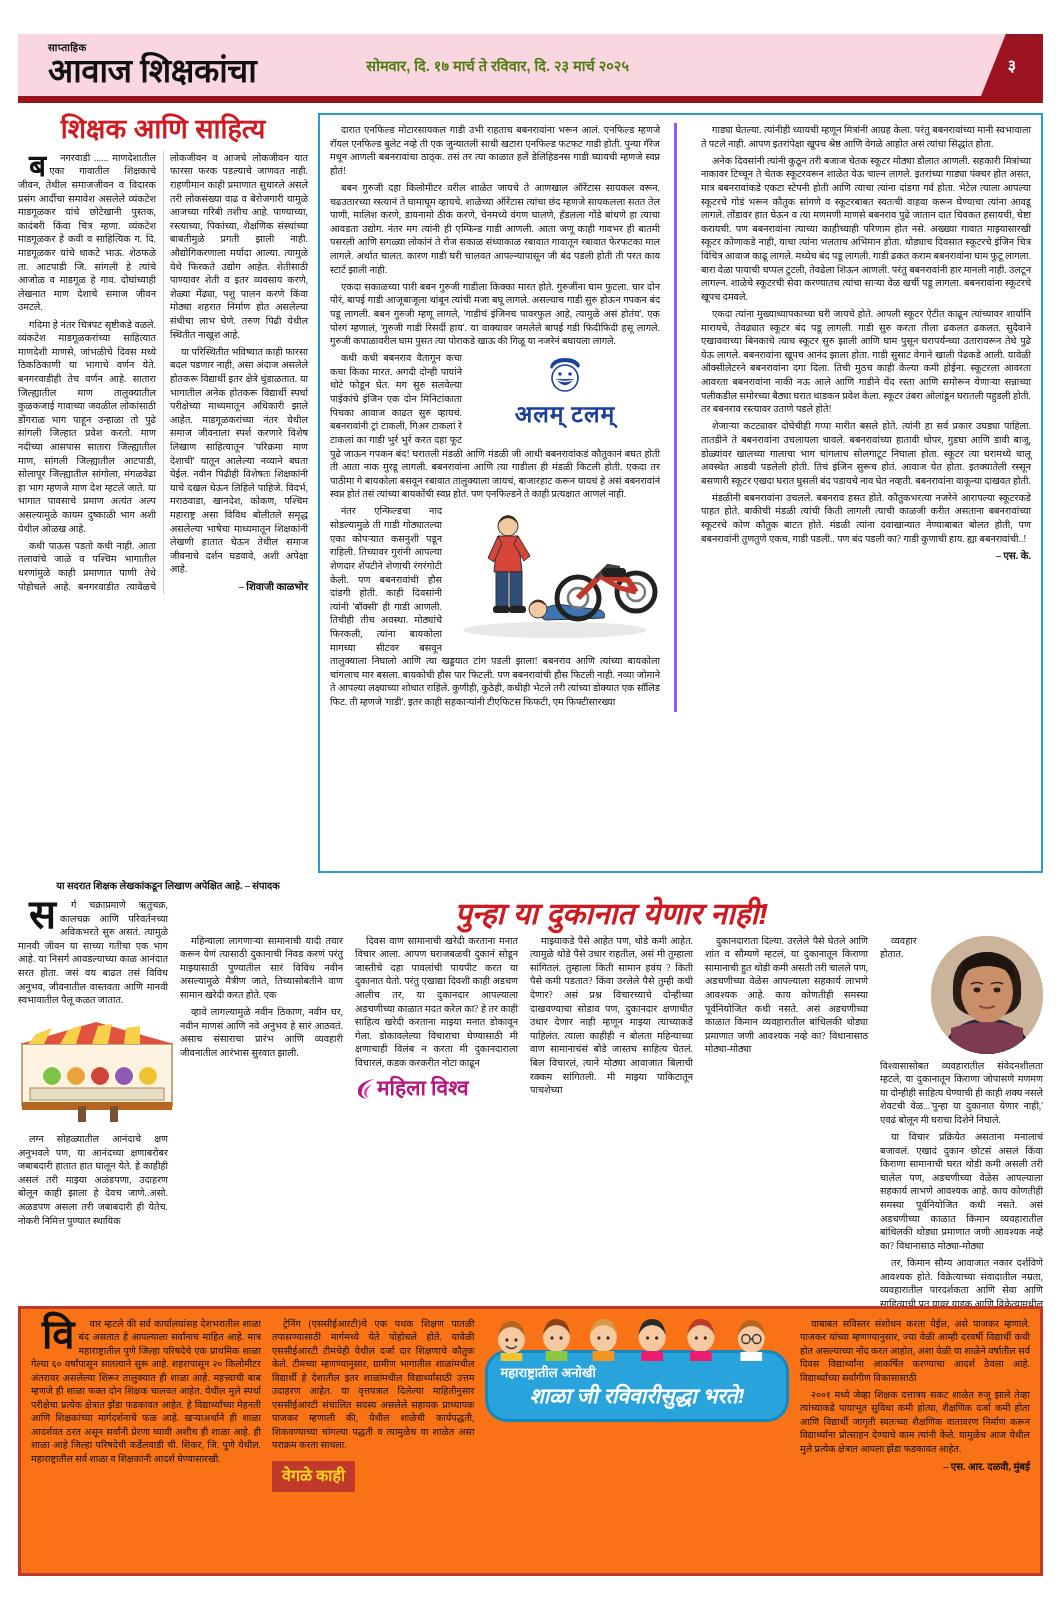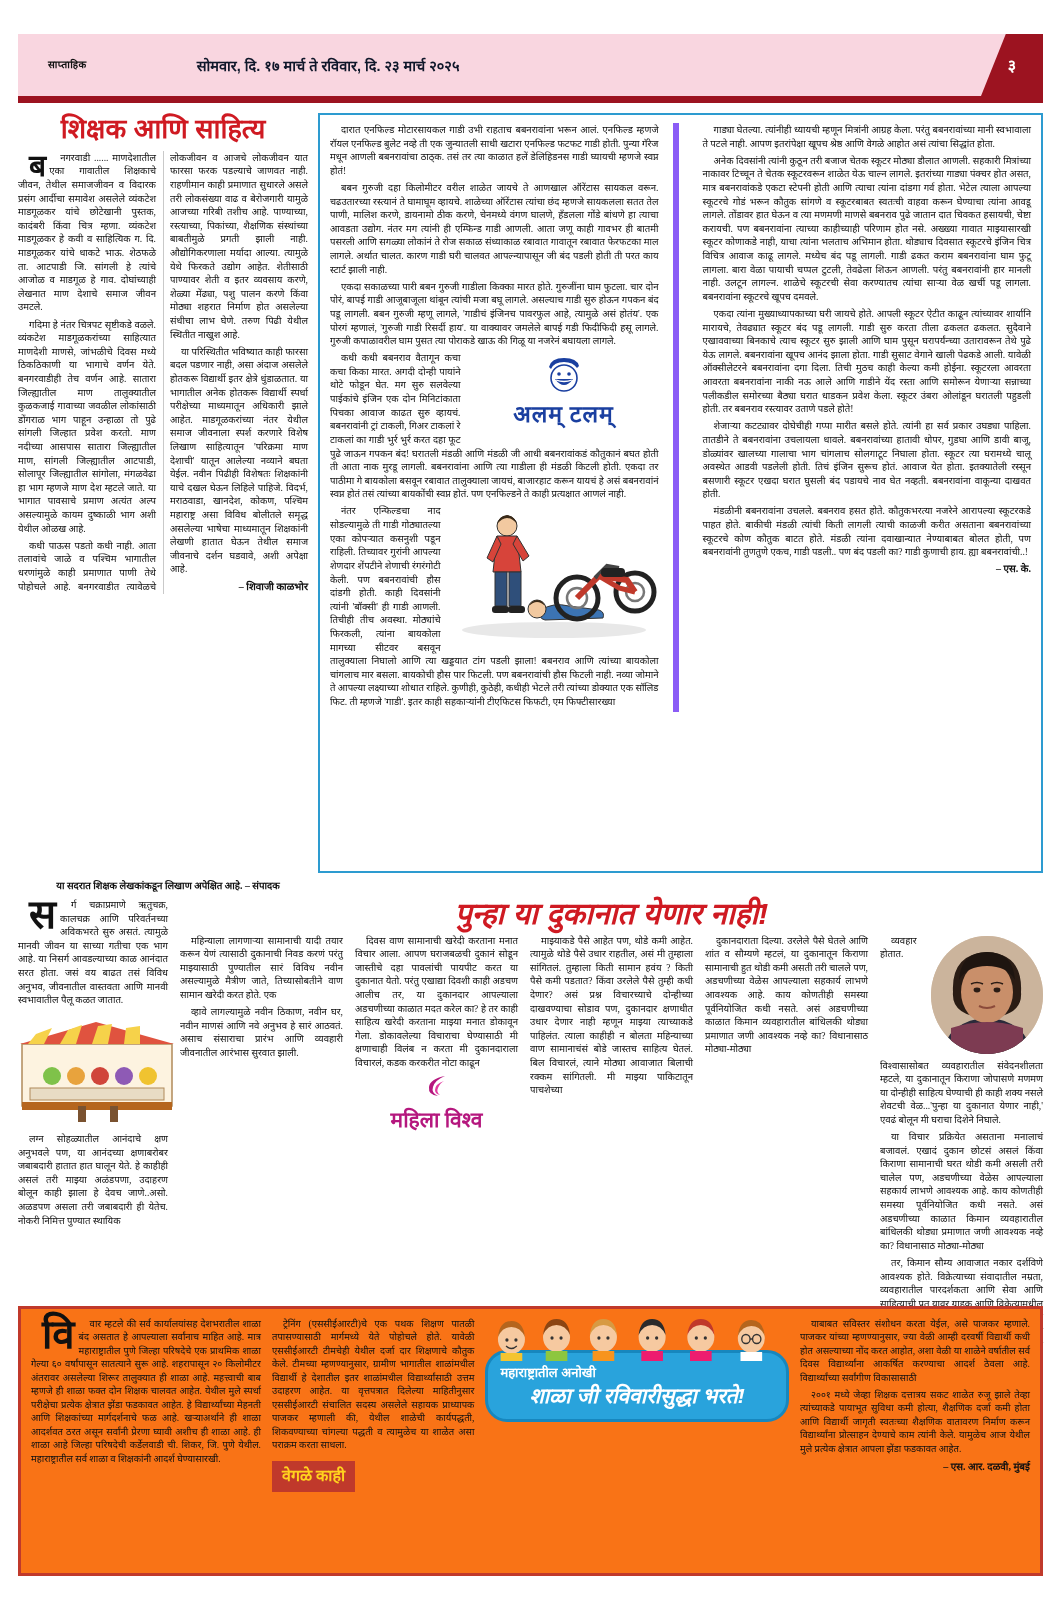--- a/index.html
+++ b/index.html
@@ -16,21 +16,21 @@
 
   
   .masthead {
     position:relative; margin:34px 18px 0 18px; height:62px;
     background:#f9d6e0;
     display:flex; align-items:center;
   }
   .mh-left { padding-left:30px; line-height:1; }
   .mh-kicker { font-size:10px; font-weight:bold; color:#111; letter-spacing:.5px; margin-bottom:1px;}
   .mh-title { font-size:33px; font-weight:bold; color:#111; letter-spacing:-.5px; }
-  .mh-date { margin-left:110px; font-size:14.5px; font-weight:bold; color:#0f172a; }
+  .mh-date { margin-left:110px; font-size:14.5px; font-weight:bold; color:#4d7c0f; }
   .mh-corner {
     position:absolute; right:0; top:0; height:62px; width:62px;
     background:#9c1320;
     clip-path: polygon(40% 0, 100% 0, 100% 100%, 0% 100%);
     color:#fff; font-weight:bold; font-size:16px;
     display:flex; align-items:center; justify-content:center;
   }
   .mh-rule { margin:0 18px; height:7px; background:#9c1320; }
 
   
@@ -81,21 +81,21 @@
     color:#cf1a22; font-size:30px; font-weight:bold; font-style:italic;
     text-align:center; line-height:1.05; margin:0 0 4px 0;
   }
   .s2c { font-size:9.6px; line-height:1.42; text-align:justify;
          font-family:"Liberation Serif", serif; }
   .s2c p { margin:0 0 3.5px 0; text-indent:11px; }
   .nisarga-cap::first-letter {
     float:left; font-size:40px; line-height:33px; font-weight:bold;
     padding-right:4px; color:#111;
   }
-  .mv-badge { display:flex; align-items:center; gap:8px; margin:4px 0 5px 0;flex-direction:column; }
+  .mv-badge { display:flex; align-items:center; gap:0; margin:4px 0 5px 0; }
   .mv-txt { color:#b5177e; font-size:21px; font-weight:bold; }
   .portrait {
     float:right; width:112px; height:118px; margin:2px 0 5px 8px;
     border-radius:50%; overflow:hidden; background:#d8c3ae;
   }
   .market-ill { width:158px; height:110px; margin:4px 0; }
 
   
   .sec3 {
     margin:8px 18px 0 18px; border:3px solid #c0392b; background:#f97316;
@@ -121,20 +121,21 @@
   .clearfix::after{content:"";display:block;clear:both;}
 </style>
 </head>
 <body>
 
 <div class="page">
 
   <div class="masthead">
     <div class="mh-left">
       <div class="mh-kicker">साप्ताहिक</div>
+      <div class="mh-title">आवाज शिक्षकांचा</div>
     </div>
     <div class="mh-date">सोमवार, दि. १७ मार्च ते रविवार, दि. २३ मार्च २०२५</div>
     <div class="mh-corner">३</div>
   </div>
   <div class="mh-rule"></div>
 
   <div class="sec1">
 
     <div class="col-left">
       <div class="hl-red">शिक्षक आणि साहित्य</div>
@@ -193,21 +194,21 @@
             <circle cx="186" cy="86" r="9" fill="none" stroke="#777" stroke-width="2.5"></circle>
             <path d="M128 92 L150 70 L178 74 L186 86" stroke="#c0392b" stroke-width="6" fill="none"></path>
             <path d="M146 72 L158 60 L170 62" stroke="#444" stroke-width="4" fill="none"></path>
             <path d="M150 70 L170 82 L186 86" stroke="#c0392b" stroke-width="5" fill="none"></path>
             <rect x="152" y="62" width="24" height="9" rx="4" fill="#222"></rect>
           </svg>
 
           <p>नंतर एन्फिल्डचा नाद सोडल्यामुळे ती गाडी गोठ्यातल्या एका कोपऱ्यात कसनुशी पडून राहिली. तिच्यावर गुरांनी आपल्या शेणदार शेंपटीने शेणाची रंगरंगोटी केली. पण बबनरावांची हौस दांडगी होती. काही दिवसांनी त्यांनी 'बॉक्सी' ही गाडी आणली. तिचीही तीच अवस्था. मोठ्यांचे फिरकली, त्यांना बायकोला मागच्या सीटवर बसवून तालुक्याला निघालो आणि त्या खड्डयात टांग पडली झाला! बबनराव आणि त्यांच्या बायकोला चांगलाच मार बसला. बायकोची हौस पार फिटली. पण बबनरावांची हौस फिटली नाही. नव्या जोमाने ते आपल्या लक्ष्याच्या शोधात राहिले. कुणीही, कुठेही, कधीही भेटले तरी त्यांच्या डोक्यात एक सॉलिड फिट. ती म्हणजे 'गाडी'. इतर काही सहकाऱ्यांनी टीएफिटस फिफटी, एम फिफ्टीसारख्या</p>
         </div>
 
-        <div style="flex:1; border-left:6px solid #8b5cf6; padding-left:24px;" class="body-t">
+        <div style="flex:1; border-left:3px solid #8b5cf6; padding-left:24px;" class="body-t">
           <p>गाड्या घेतल्या. त्यांनीही ध्यायची म्हणून मित्रांनी आग्रह केला. परंतु बबनरावांच्या मानी स्वभावाला ते पटले नाही. आपण इतरांपेक्षा खूपच श्रेष्ठ आणि वेगळे आहोत असं त्यांचा सिद्धांत होता.</p>
           <p>अनेक दिवसांनी त्यांनी कुठून तरी बजाज चेतक स्कूटर मोठ्या डौलात आणली. सहकारी मित्रांच्या नाकावर टिच्चून ते चेतक स्कूटरवरून शाळेत येऊ चाल्न लागले. इतरांच्या गाड्या पंक्चर होत असत, मात्र बबनरावांकडे एकटा स्टेपनी होती आणि त्याचा त्यांना दांडगा गर्व होता. भेटेल त्याला आपल्या स्कूटरचे गोडं भरून कौतुक सांगणे व स्कूटरबाबत स्वतःची वाहवा करून घेण्याचा त्यांना आवडू लागले. तोंडावर हात घेऊन व त्या मणमणी माणसे बबनराव पुढे जातान दात चिवकत हसायची, चेष्टा करायची. पण बबनरावांना त्याच्या काहीच्याही परिणाम होत नसे. अख्ख्या गावात माझ्यासारखी स्कूटर कोणाकडे नाही, याचा त्यांना भलताच अभिमान होता. थोड्याच दिवसात स्कूटरचे इंजिन चित्र विचित्र आवाज काढू लागले. मध्येच बंद पडू लागली. गाडी ढकत कराम बबनरावांना घाम फुटू लागला. बारा वेळा पायाची चप्पल टुटली, तेवढेला शिऊन आणली. परंतु बबनरावांनी हार मानली नाही. उलटून लागल्न. शाळेचे स्कूटरची सेवा करण्यातच त्यांचा साऱ्या वेळ खर्ची पडू लागला. बबनरावांना स्कूटरचे खूपच दमवले.</p>
           <p>एकदा त्यांना मुख्याध्यापकाच्या घरी जायचे होते. आपली स्कूटर ऐटीत काढून त्यांच्यावर शार्यानि मारायचे, तेवढ्यात स्कूटर बंद पडू लागली. गाडी सुरु करता तीला ढकलत ढकलत. सुदैवाने एखाववाच्या बिनकाचे त्याच स्कूटर सुरु झाली आणि घाम पुसून घरापर्यंन्च्या उतारावरून तेथे पुढे येऊ लागले. बबनरावांना खूपच आनंद झाला होता. गाडी सुसाट वेगाने खाली पेढकडे आली. यावेळी ऑक्सीलेटरने बबनरावांना दगा दिला. तिची मुठच काही केल्या कमी होईना. स्कूटरला आवरता आवरता बबनरावांना नाकी नऊ आले आणि गाडीने येंद रस्ता आणि समोरून येणाऱ्या सन्नाच्या पलीकडील समोरच्या बैठ्या घरात धाडकन प्रवेश केला. स्कूटर उंबरा ओलांडून घरातली पहुडली होती. तर बबनराव रस्त्यावर उताणे पडले होते!</p>
           <p>शेजाऱ्या कटट्यावर दोघेचीही गप्पा मारीत बसले होते. त्यांनी हा सर्व प्रकार उघड्या पाहिला. तातडीने ते बबनरावांना उचलायला धावले. बबनरावांच्या हातावी धोपर, गुडघा आणि डावी बाजू, डोळ्यांवर खालच्या गालाचा भाग चांगलाच सोलगाटूट निघाला होता. स्कूटर त्या घरामध्ये चालू अवस्थेत आडवी पडलेली होती. तिचं इंजिन सुरूच होतं. आवाज येत होता. इतक्यातेली रस्सून बसणारी स्कूटर एखदा घरात घुसली बंद पडायचे नाव घेत नव्हती. बबनरावांना वाकून्या दाखवत होती.</p>
           <p>मंडळीनी बबनरावांना उचलले. बबनराव हसत होते. कौतुकभरत्या नजरेने आरापल्या स्कूटरकडे पाहत होते. बाकीची मंडळी त्यांची किती लागली त्याची काळजी करीत असताना बबनरावांच्या स्कूटरचे कोण कौतुक बाटत होते. मंडळी त्यांना दवाखान्यात नेण्याबाबत बोलत होती, पण बबनरावांनी तुणतुणे एकच, गाडी पडली.. पण बंद पडली का? गाडी कुणाची हाय. ह्या बबनरावांची..!</p>
           <div class="sig">– एस. के.</div>
         </div>
       </div>
     </div>
   </div>

